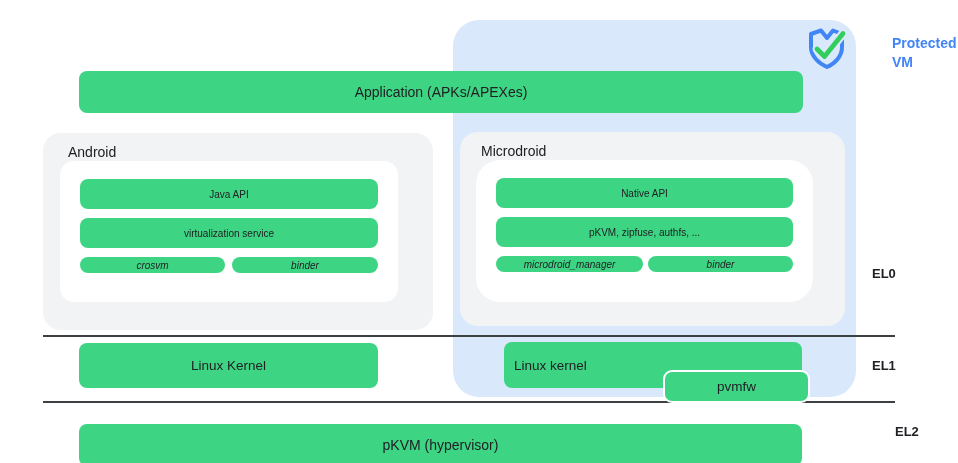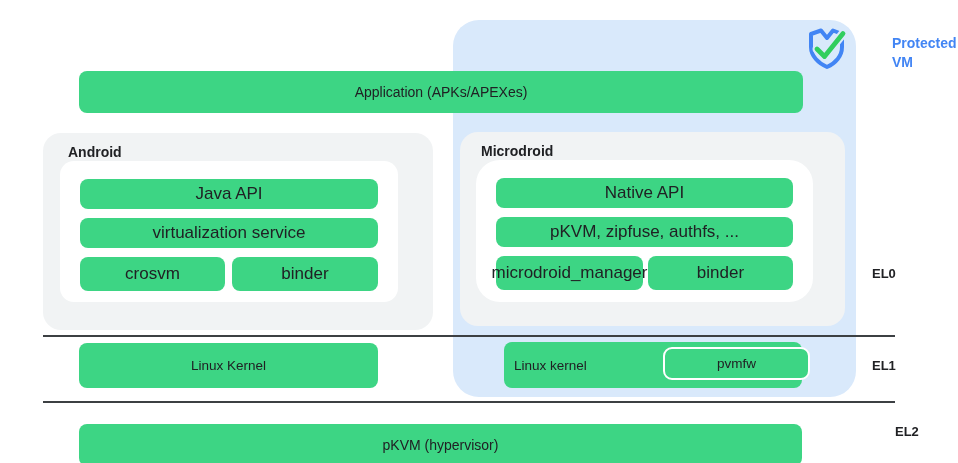--- a/index.html
+++ b/index.html
@@ -30,51 +30,51 @@
     display:flex;align-items:center;justify-content:center;
     font-size:13.5px;color:var(--text-dark);
   }
   .app-bar{left:79px;top:71px;width:724px;height:42px;font-size:14px;}
   .group-box{
     position:absolute;background:var(--panel-gray);border-radius:18px;
   }
   .android-box{left:43px;top:133px;width:390px;height:197px;}
   .microdroid-box{left:460px;top:132px;width:385px;height:194px;}
   .group-title{
-    position:absolute;top:11px;font-size:14px;font-weight:bold;color:var(--text-dark);
+    position:absolute;top:11px;font-size:14px;font-weight:normal;color:var(--text-dark);
   }
   .android-box .group-title{left:25px;}
   .microdroid-box .group-title{left:21px;}
   .white-panel{
     position:absolute;background:#fff;border-radius:14px;
     box-sizing:border-box;padding:18px 20px 15px 20px;
     display:flex;flex-direction:column;gap:9px;
   }
   .android-box .white-panel{left:17px;top:28px;width:338px;height:141px;}
   .microdroid-box .white-panel{left:16px;top:28px;width:337px;height:142px;border-radius:24px;}
   .panel-bar{
     position:relative;background:var(--bar-green);border-radius:8px;height:30px;
     display:flex;align-items:center;justify-content:center;
-    font-size:17px;color:var(--text-dark);flex:0 0 auto;
+    font-size:10px;color:var(--text-dark);flex:0 0 auto;
   }
   .half-row{display:flex;justify-content:space-between;flex:0 0 auto;}
-  .half-row .panel-bar{height:34px;}
+  .half-row .panel-bar{height:16px;font-style:italic;}
   .w145{width:145px;} .w146{width:146px;} .w147{width:147px;}
   .el-line{position:absolute;left:43px;width:852px;height:1.5px;background:var(--line);}
   .el-line-1{top:335px;}
   .el-line-2{top:401px;}
   .el-label{position:absolute;left:872px;font-size:13px;font-weight:bold;color:var(--text-dark);}
   .el0{top:266px;} .el1{top:358px;} .el2{top:424px;margin-left:23px;}
   .kernel-left{left:79px;top:343px;width:299px;height:45px;}
   .kernel-right{
     left:504px;top:342px;width:298px;height:46px;
     justify-content:flex-start;padding-left:10px;box-sizing:border-box;
   }
   .pvmfw-bar{
-    left:663px;top:347px;width:147px;height:33px;
+    left:663px;top:370px;width:147px;height:33px;
     border:2px solid #fff;box-sizing:border-box;border-radius:9px;
   }
   .pkvm-bar{left:79px;top:424px;width:723px;height:42px;font-size:14px;}
 </style>
 </head>
 <body>
 
 <div class="canvas">
 
   <div class="pvm-region"></div>

